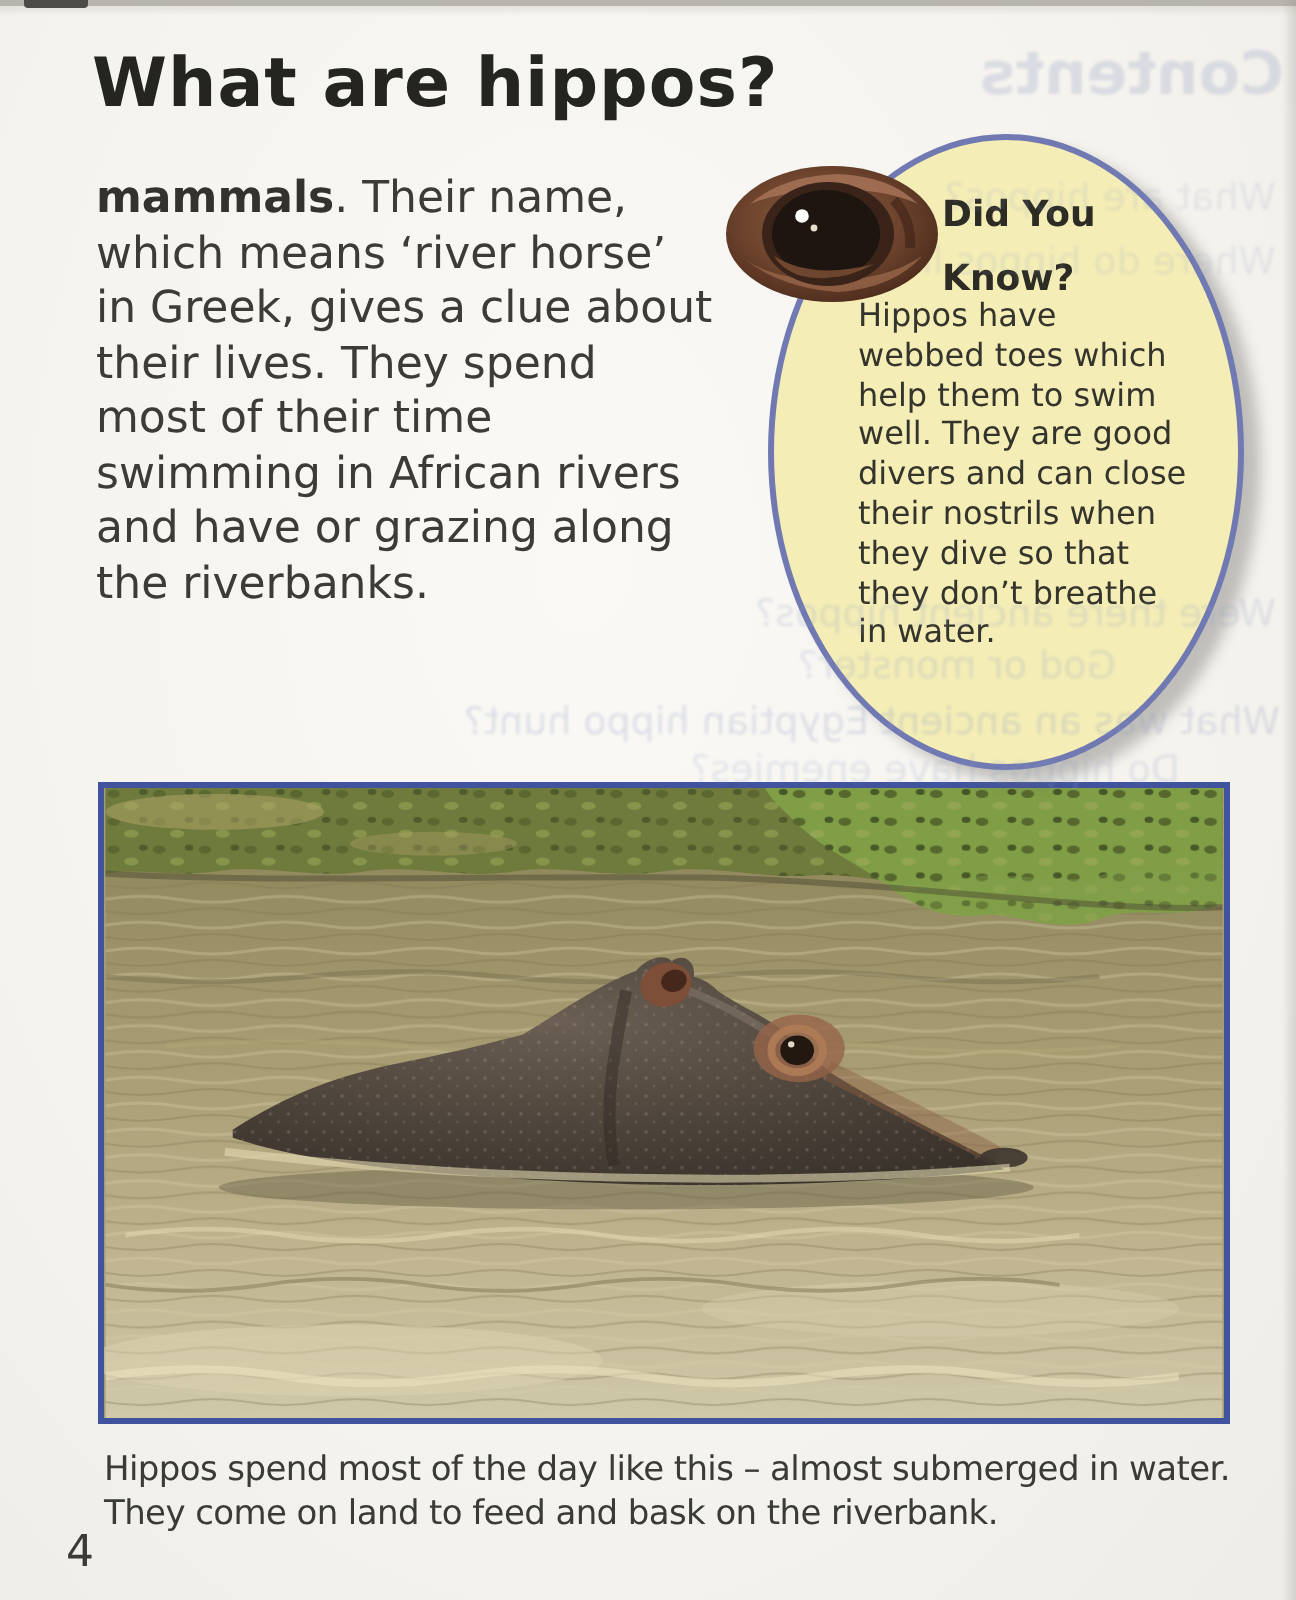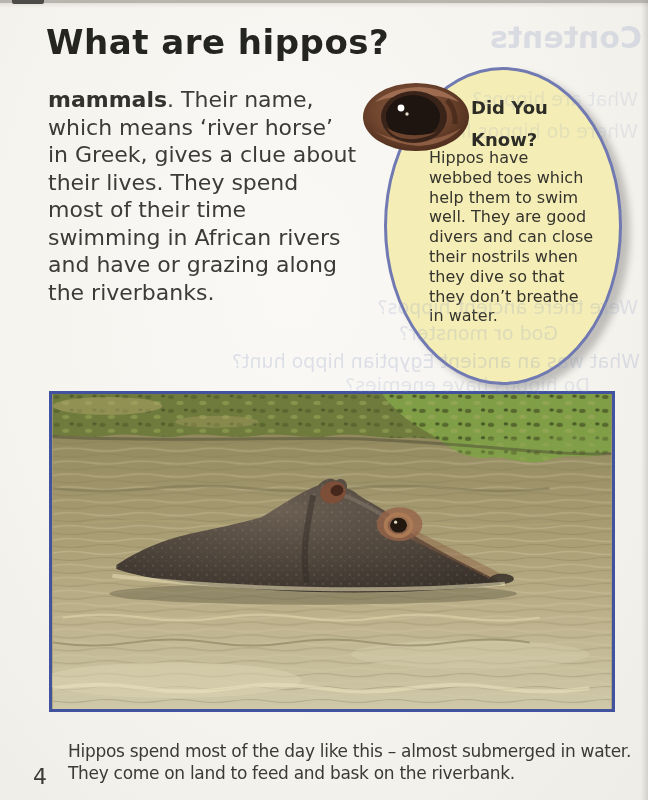--- a/index.html
+++ b/index.html
@@ -40,21 +40,21 @@
     font-weight:600;color:#2c2b24;white-space:pre;}
   .callout-body{position:absolute;left:42px;top:78px;width:182px;font-size:16px;
     line-height:19.8px;white-space:pre;color:#35342c;}
 
   .eye{position:absolute;left:361px;top:82px;width:110px;height:71px;z-index:6;}
 
   .photo{position:absolute;left:49px;top:391px;width:566px;height:321px;margin:0;
     border:3px solid #41539e;box-sizing:border-box;background:#a89c74;z-index:2;}
   .photo svg{display:block;}
 
-  .caption{position:absolute;left:52px;top:724px;margin:16px;font-size:17px;line-height:22px;
+  .caption{position:absolute;left:52px;top:724px;margin:0;font-size:17px;line-height:22px;
     letter-spacing:-.3px;white-space:pre;color:#3a3a36;z-index:5;}
 
   .page-number{position:absolute;left:33px;top:764px;font-size:22px;font-weight:500;color:#3a3a36;z-index:5;}
 </style>
 </head>
 <body>
 
 <div class="page">
 
   <div class="scan-top"></div>

